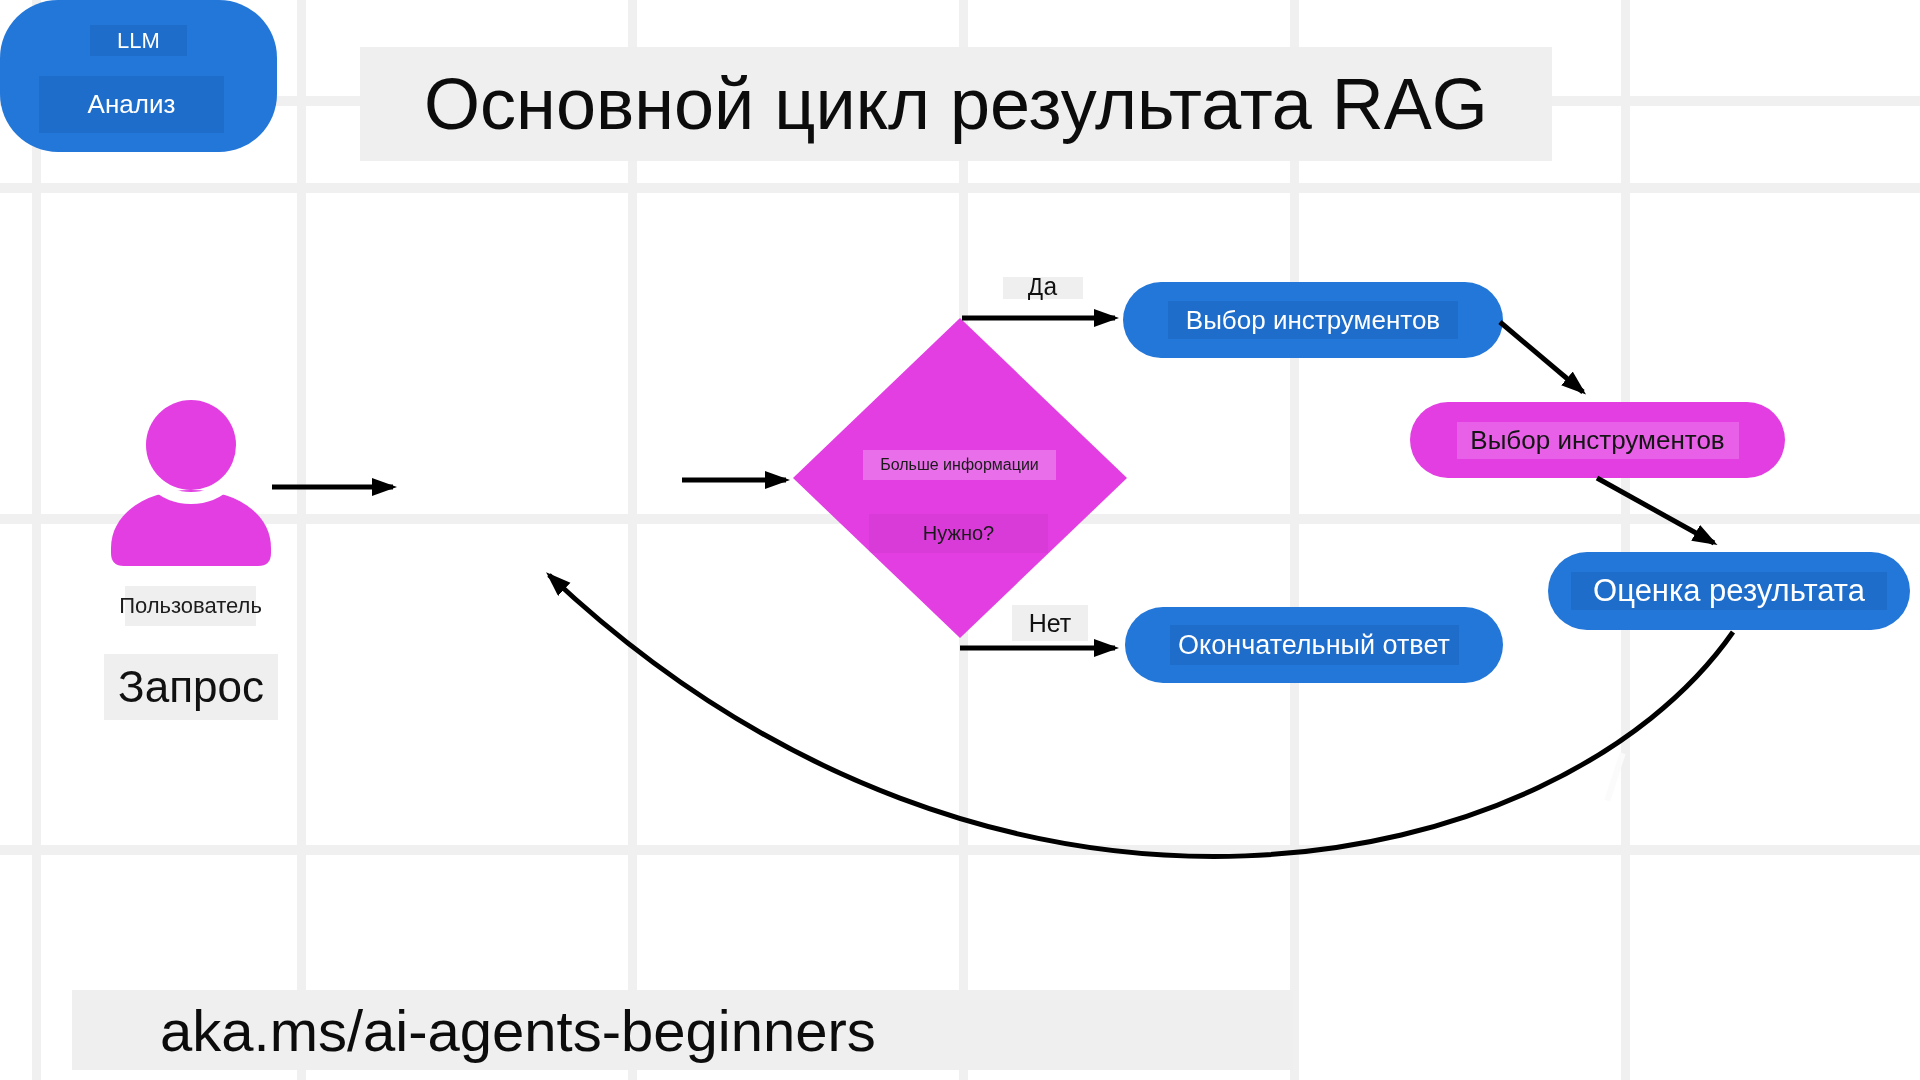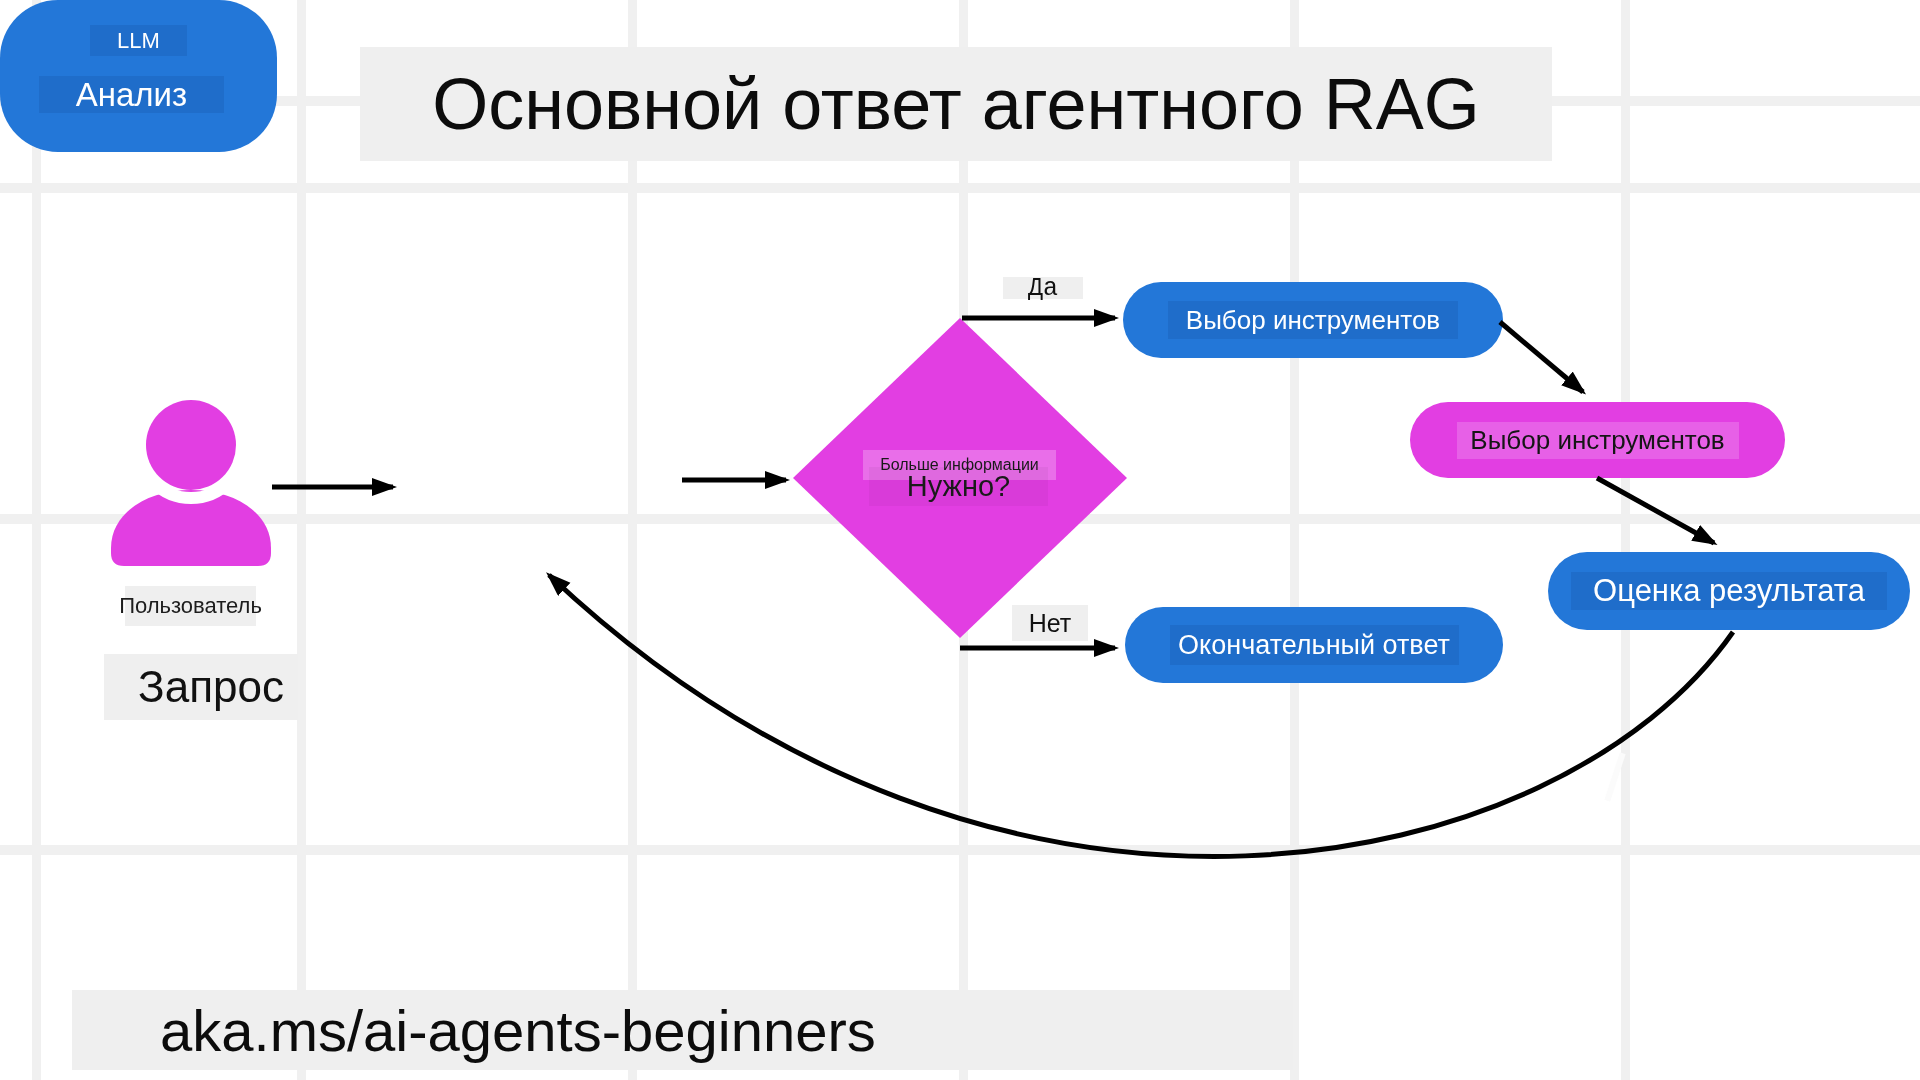--- a/index.html
+++ b/index.html
@@ -24,45 +24,45 @@
   .pill .inner{display:flex;align-items:center;justify-content:center;white-space:nowrap;}
   .blue-pill{background:var(--blue);color:#fff;}
   .blue-pill .inner{background:rgba(0,30,80,0.10);}
   .magenta-pill{background:var(--magenta);color:#151515;}
   .magenta-pill .inner{background:rgba(255,255,255,0.18);}
   svg.overlay{position:absolute;left:0;top:0;pointer-events:none;}
   .diamond-band{position:absolute;display:flex;align-items:center;justify-content:center;white-space:nowrap;color:#1a1a1a;}
   #title-band{left:360px;top:47px;width:1192px;height:114px;font-size:72px;color:#0c0c0c;}
   #footer-band{left:72px;top:990px;width:1221px;height:80px;justify-content:flex-start;padding-left:88px;box-sizing:border-box;font-size:58px;color:#0c0c0c;}
   #user-label{left:125px;top:586px;width:131px;height:40px;font-size:22px;color:#1d1d1d;}
-  #query-label{left:104px;top:654px;width:174px;height:66px;font-size:44px;color:#111;padding-left:20px;}
+  #query-label{left:104px;top:654px;width:174px;height:66px;font-size:44px;color:#111;}
   #llm-box{left:403px;top:412px;width:277px;height:152px;border-radius:58px;background:var(--blue);}
   #llm-tag{position:absolute;left:90px;top:25px;width:97px;height:31px;display:flex;align-items:center;justify-content:center;background:rgba(0,30,80,0.10);color:#fff;font-size:22px;}
-  #llm-label{position:absolute;left:39px;top:76px;width:185px;height:37px;display:flex;align-items:center;justify-content:center;background:rgba(0,30,80,0.10);color:#fff;font-size:33px;}
+  #llm-label{position:absolute;left:39px;top:76px;width:185px;height:57px;display:flex;align-items:center;justify-content:center;background:rgba(0,30,80,0.10);color:#fff;font-size:26px;}
   #decision-line1{left:863px;top:450px;width:193px;height:30px;background:rgba(255,255,255,0.25);font-size:16px;}
-  #decision-line2{left:869px;top:467px;width:179px;height:39px;background:rgba(0,0,0,0.04);font-size:29px;}
+  #decision-line2{left:869px;top:514px;width:179px;height:39px;background:rgba(0,0,0,0.04);font-size:20px;}
   #yes-label{left:1003px;top:277px;width:80px;height:22px;font-size:25px;font-family:Liberation Mono, monospace;}
   #no-label{left:1012px;top:605px;width:76px;height:36px;font-size:25px;}
   #tools-blue{left:1123px;top:282px;width:380px;height:76px;border-radius:38px;}
   #tools-blue .inner{width:290px;height:38px;font-size:26px;}
   #tools-magenta{left:1410px;top:402px;width:375px;height:76px;border-radius:38px;}
   #tools-magenta .inner{width:282px;height:37px;font-size:26px;}
   #result-eval{left:1548px;top:552px;width:362px;height:78px;border-radius:39px;}
   #result-eval .inner{width:316px;height:38px;font-size:31px;}
   #final-answer{left:1125px;top:607px;width:378px;height:76px;border-radius:38px;}
   #final-answer .inner{width:289px;height:40px;font-size:27px;}
   #user-icon{position:absolute;left:100px;top:398px;}
   #stray-mark{position:absolute;left:1612px;top:752px;width:6px;height:50px;background:#fbfbfb;transform:rotate(18deg);}
 </style>
 </head>
 <body>
 
 <div id="stage">
 
-  <div class="band" id="title-band">Основной ответ агентного RAG</div>
+  <div class="band" id="title-band">Основной цикл результата RAG</div>
 
   <svg id="user-icon" width="182" height="172" viewBox="0 0 182 172">
     <path d="M24,168 H158 Q171,168 171,155 V150 C171,115 135,92 91,92 C47,92 11,115 11,150 V155 Q11,168 24,168 Z" fill="var(--magenta)"></path>
     <circle cx="91" cy="47" r="53" fill="none" stroke="#ffffff" stroke-width="12"></circle>
     <circle cx="91" cy="47" r="45" fill="var(--magenta)"></circle>
   </svg>
 
   <div class="band" id="user-label">Пользователь</div>
   <div class="band" id="query-label">Запрос</div>
 

